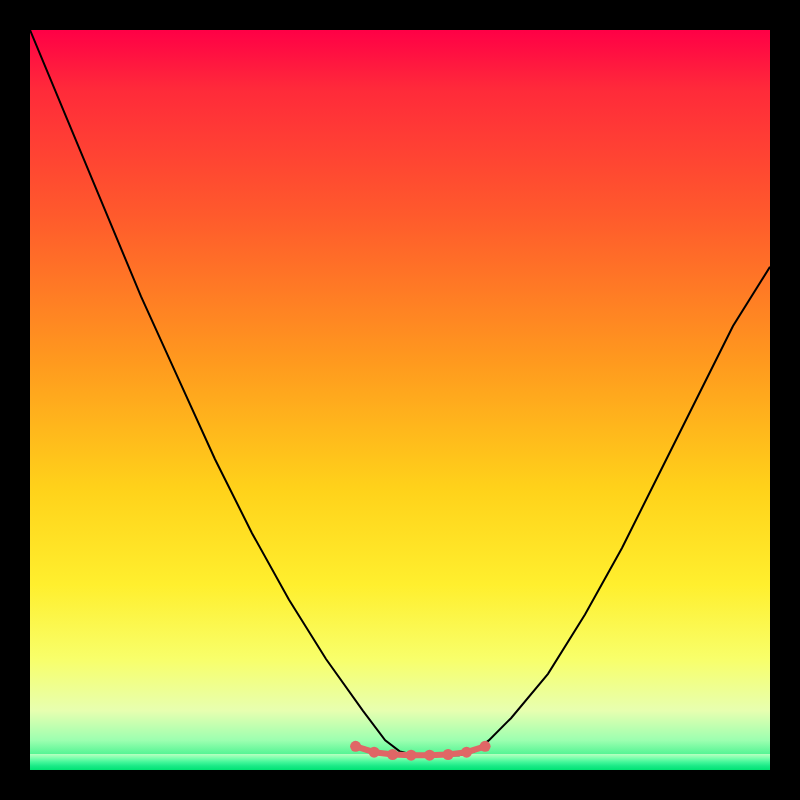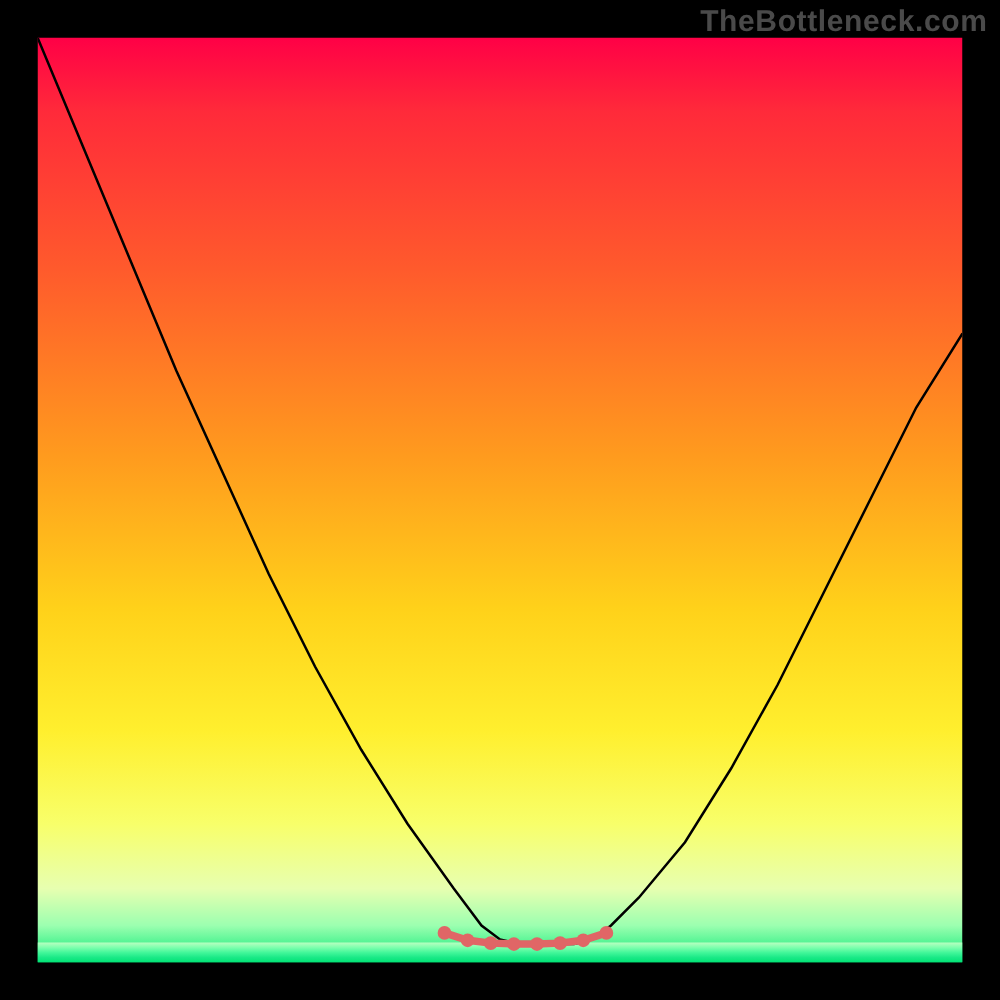--- a/index.html
+++ b/index.html
@@ -65,21 +65,20 @@
   svg.overlay {
     position: absolute;
     left: 0; top: 0;
     width: 100%; height: 100%;
   }
 </style>
 </head>
 <body>
 
 <div class="frame">
-  <div class="watermark">TheBottleneck.com</div>
 
   <div class="plot">
     <div class="gradient"></div>
     <div class="green-strip"></div>
 
     <svg class="overlay" viewBox="0 0 740 740" preserveAspectRatio="none">
       <path id="curve-path" fill="none" stroke="#000000" stroke-width="2" d="M0.0 0.0 L37.0 88.8 L74.0 177.6 L111.0 266.4 L148.0 347.8 L185.0 429.2 L222.0 503.2 L259.0 569.8 L296.0 629.0 L333.0 680.8 L355.2 710.4 L370.0 721.5 L384.8 725.2 L407.0 725.2 L429.2 725.2 L444.0 721.5 L458.8 710.4 L481.0 688.2 L518.0 643.8 L555.0 584.6 L592.0 518.0 L629.0 444.0 L666.0 370.0 L703.0 296.0 L740.0 236.8 "></path>
       <g id="marker-group">
           <path d="M325.6 716.3 L344.1 722.2 L362.6 724.5 L381.1 725.2 L399.6 725.2 L418.1 724.5 L436.6 722.2 L455.1 716.3 " fill="none" stroke="#e06666" stroke-width="6" stroke-linecap="round"></path>
           <circle cx="325.6" cy="716.3" r="5.5" fill="#e06666"></circle>

